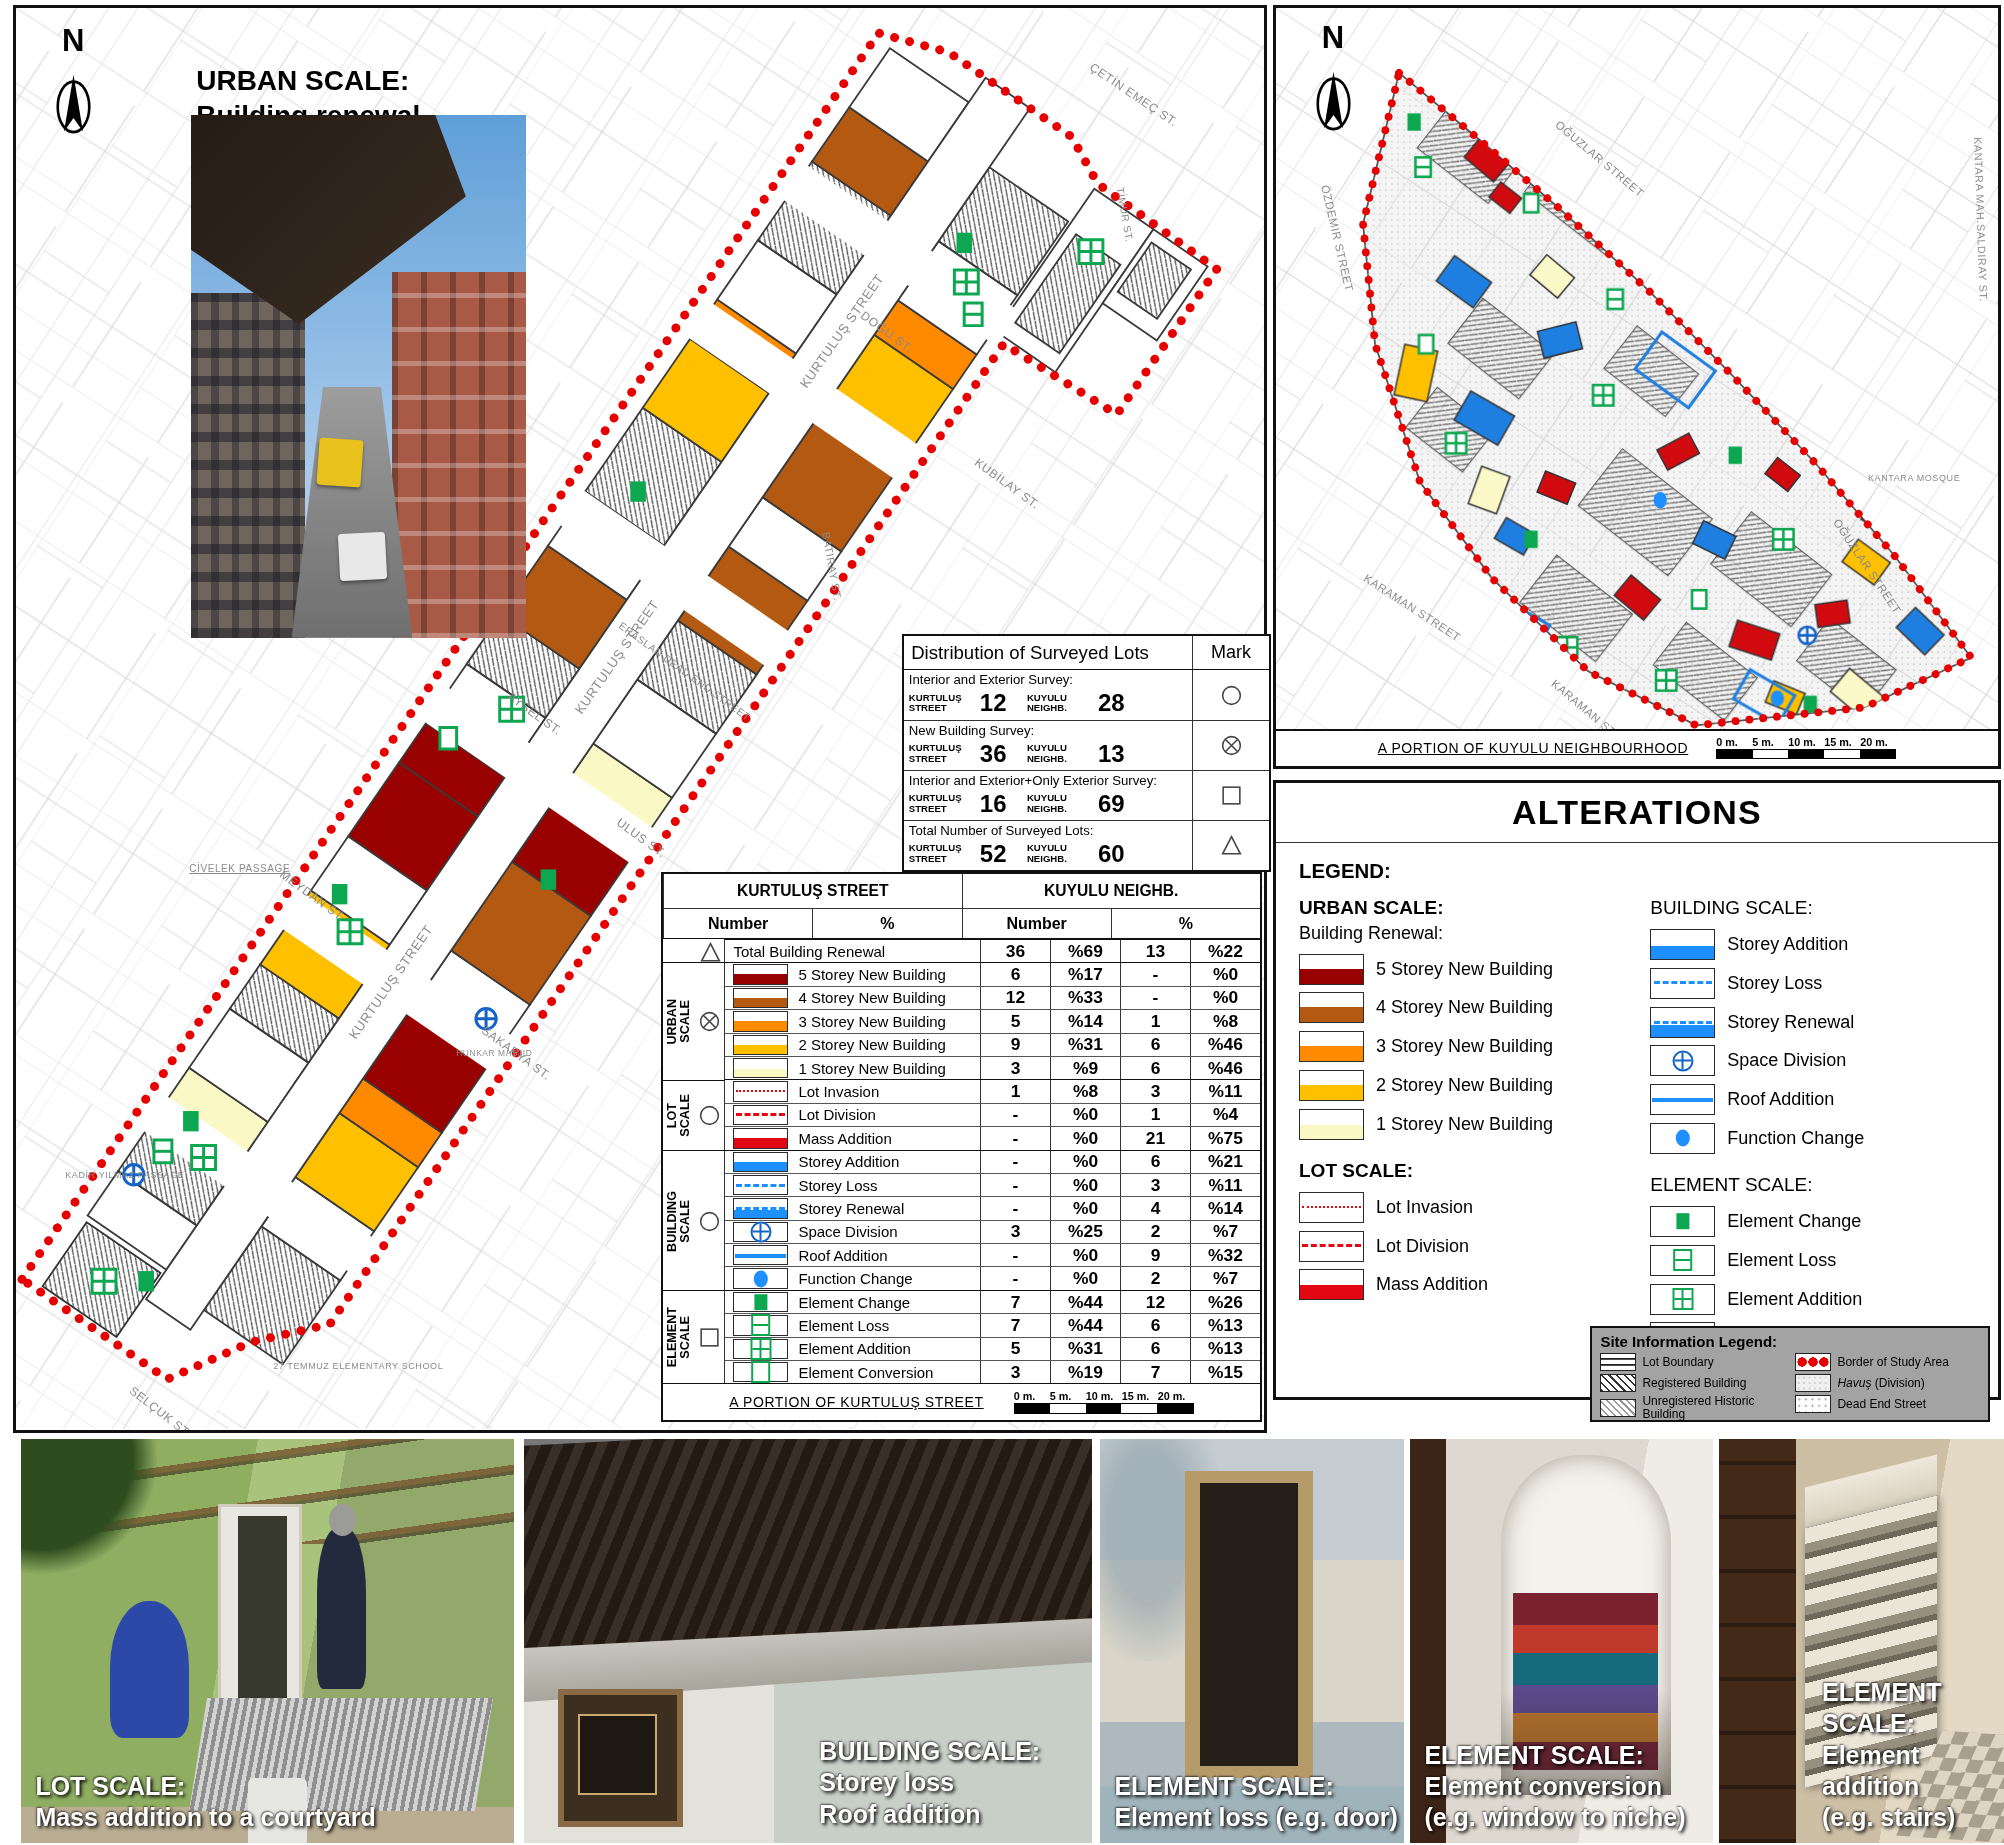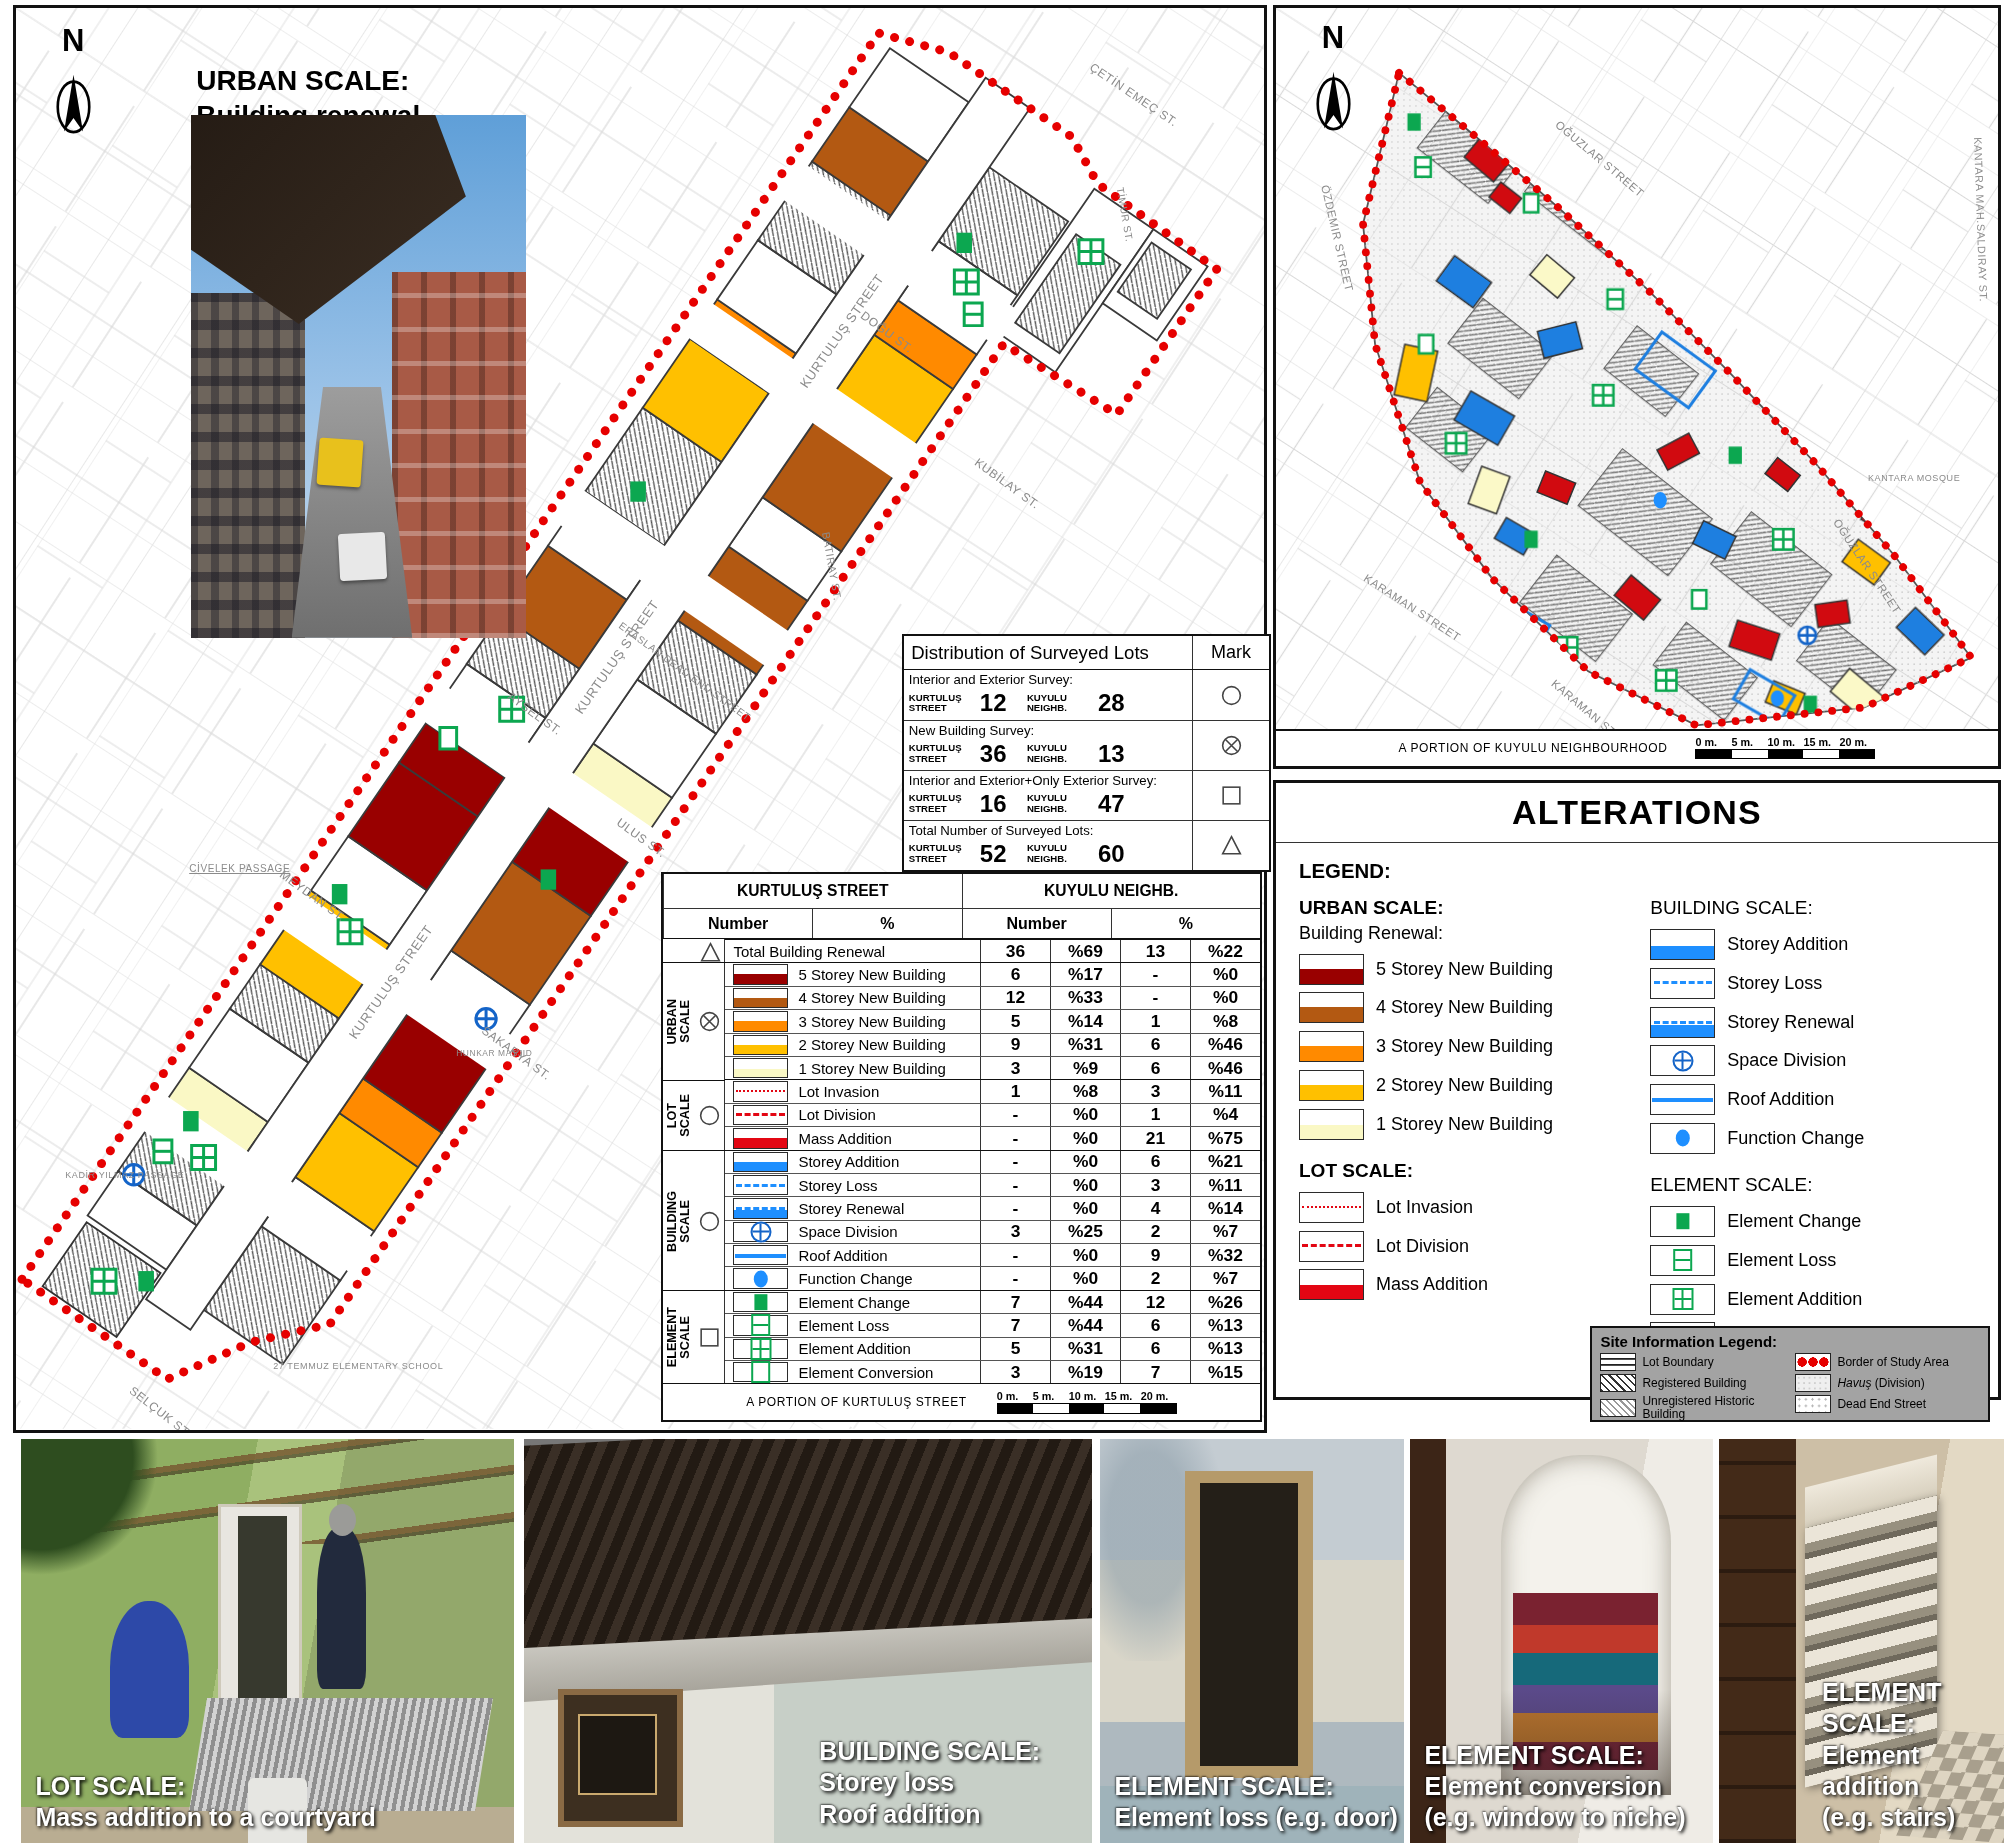--- a/index.html
+++ b/index.html
@@ -39,21 +39,21 @@
   .ip-road { left:30%; top:52%; width:36%; height:48%; background:linear-gradient(180deg,#9d9d9d,#6f6f6f);
              clip-path:polygon(26% 0,74% 0,100% 100%,0 100%); }
   .ip-van { left:38%; top:62%; width:13%; height:9%; background:#e8c11c; border-radius:3.6px; transform:rotate(4deg);
             box-shadow:0 2.4px 3.6px rgba(0,0,0,.4); }
   .ip-car { left:44%; top:80%; width:14%; height:9%; background:#e8e8e8; border-radius:3.6px; transform:rotate(-3deg);
             box-shadow:0 2.4px 3.6px rgba(0,0,0,.4); }
 
   
   .map-caption { position:absolute; left:0; right:0; bottom:0; height:37px; background:#fff; border-top:2.4px solid #111;
                  display:flex; align-items:center; justify-content:center; gap:28px; }
-  .cap-text { font-size:12px; color:#000; letter-spacing:0.6px; }
+  .cap-text { font-size:14px; color:#000; letter-spacing:0.6px;text-decoration:underline; }
   .sbar { width:180px; }
   .sb-labels { display:flex; font-size:10.8px; font-weight:bold; line-height:1; margin-bottom:1.2px; }
   .sb-labels span { flex:1; }
   .sb-blocks { display:flex; height:10.2px; border:1.2px solid #000; }
   .sb-blocks div { flex:1; background:#fff; }
   .sb-blocks div:nth-child(odd) { background:#000; }
 
   
   .survey { position:absolute; left:902px; top:634px; width:369px; background:#fff; border:2.4px solid #111; }
   .s-header { display:flex; height:34px; border-bottom:1.8px solid #111; align-items:center; }
@@ -841,21 +841,21 @@
           </div>
         </div>
 
         <div class="s-row">
           <div class="s-main">
             <div class="s-label">Interior and Exterior+Only Exterior Survey:</div>
             <div class="s-vals">
               <span class="s-name">KURTULUŞ STREET</span>
               <span class="s-val">16</span>
               <span class="s-name">KUYULU NEIGHB.</span>
-              <span class="s-val">47</span>
+              <span class="s-val">69</span>
             </div>
           </div>
           <div class="s-mark">
             <svg class="mark" viewBox="0 0 48 48">
               <use href="#mk-square"></use>
             </svg>
           </div>
         </div>
 
         <div class="s-row">

